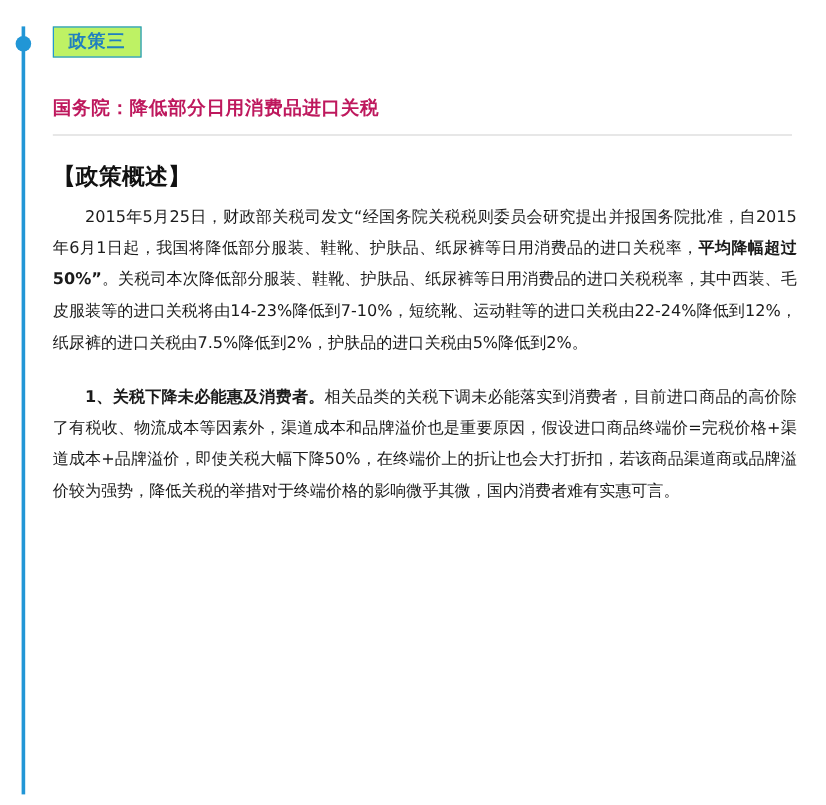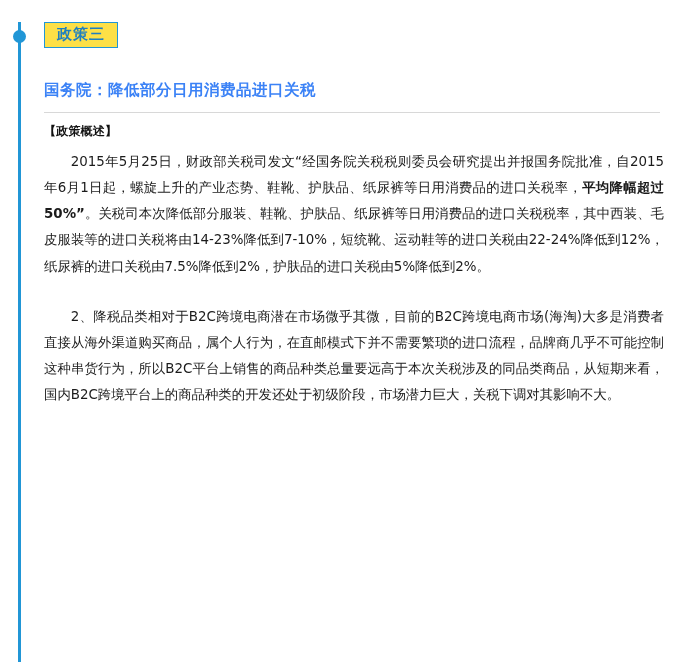--- a/index.html
+++ b/index.html
@@ -49,38 +49,38 @@
     height: 34px;
   }
   .tag {
     display: inline-block;
     border: 1px solid #2196d6;
     color: #1f7fc0;
     font-size: 15px;
     font-weight: bold;
     padding: 4px 12px 5px 12px;
     line-height: 1;
-    background: #fde047;
+    background: #bef264;
     letter-spacing: 1px;
   }
   .headline {
     margin-top: 24px;
-    color: #3b82f6;
+    color: #be185d;
     font-size: 15.5px;
     font-weight: bold;
     letter-spacing: 0.5px;
   }
   .hr {
     margin-top: 11px;
     border-top: 1px solid #d8d8d8;
     width: 616px;
   }
   .section-title {
-    margin-top: 10px;
-    font-size: 12px;
+    margin-top: 21px;
+    font-size: 19px;
     font-weight: bold;
     color: #111111;
     letter-spacing: 0.2px;
   }
   p.para {
     margin: 9px 0 0 0;
     font-size: 13.4px;
     line-height: 1.95;
     color: #1b1b1b;
     text-align: justify;
@@ -110,23 +110,23 @@
     <div class="tag-row">
       <span class="tag">政策三</span>
     </div>
 
     <div class="headline">国务院：降低部分日用消费品进口关税</div>
 
     <div class="hr"></div>
 
     <div class="section-title">【政策概述】</div>
 
-    <p class="para"><span>2015年5月25日，财政部关税司发文“经国务院关税税则委员会研究提出并报国务院批准，自2015年6月1日起，螺旋上升的产业态势、鞋靴、护肤品、纸尿裤等日用消费品的进口关税率，</span><span class="b">平均降幅超过50%”</span><span>。关税司本次降低部分服装、鞋靴、护肤品、纸尿裤等日用消费品的进口关税税率，其中西装、毛皮服装等的进口关税将由14-23%降低到7-10%，短统靴、运动鞋等的进口关税由22-24%降低到12%，纸尿裤的进口关税由7.5%降低到2%，护肤品的进口关税由5%降低到2%。</span></p>
+    <p class="para"><span>2015年5月25日，财政部关税司发文“经国务院关税税则委员会研究提出并报国务院批准，自2015年6月1日起，我国将降低部分服装、鞋靴、护肤品、纸尿裤等日用消费品的进口关税率，</span><span class="b">平均降幅超过50%”</span><span>。关税司本次降低部分服装、鞋靴、护肤品、纸尿裤等日用消费品的进口关税税率，其中西装、毛皮服装等的进口关税将由14-23%降低到7-10%，短统靴、运动鞋等的进口关税由22-24%降低到12%，纸尿裤的进口关税由7.5%降低到2%，护肤品的进口关税由5%降低到2%。</span></p>
 
     <div class="gap-lg"></div>
 
 
+    <p class="para"><span class="b">1、关税下降未必能惠及消费者。</span><span>相关品类的关税下调未必能落实到消费者，目前进口商品的高价除了有税收、物流成本等因素外，渠道成本和品牌溢价也是重要原因，假设进口商品终端价=完税价格+渠道成本+品牌溢价，即使关税大幅下降50%，在终端价上的折让也会大打折扣，若该商品渠道商或品牌溢价较为强势，降低关税的举措对于终端价格的影响微乎其微，国内消费者难有实惠可言。</span></p>
 
-    <p class="para tight"><span>2、降税品类相对于B2C跨境电商潜在市场微乎其微，目前的B2C跨境电商市场(海淘)大多是消费者直接从海外渠道购买商品，属个人行为，在直邮模式下并不需要繁琐的进口流程，品牌商几乎不可能控制这种串货行为，所以B2C平台上销售的商品种类总量要远高于本次关税涉及的同品类商品，从短期来看，国内B2C跨境平台上的商品种类的开发还处于初级阶段，市场潜力巨大，关税下调对其影响不大。</span></p>
 
 
   </div>
 </div>
 
 </body></html>

